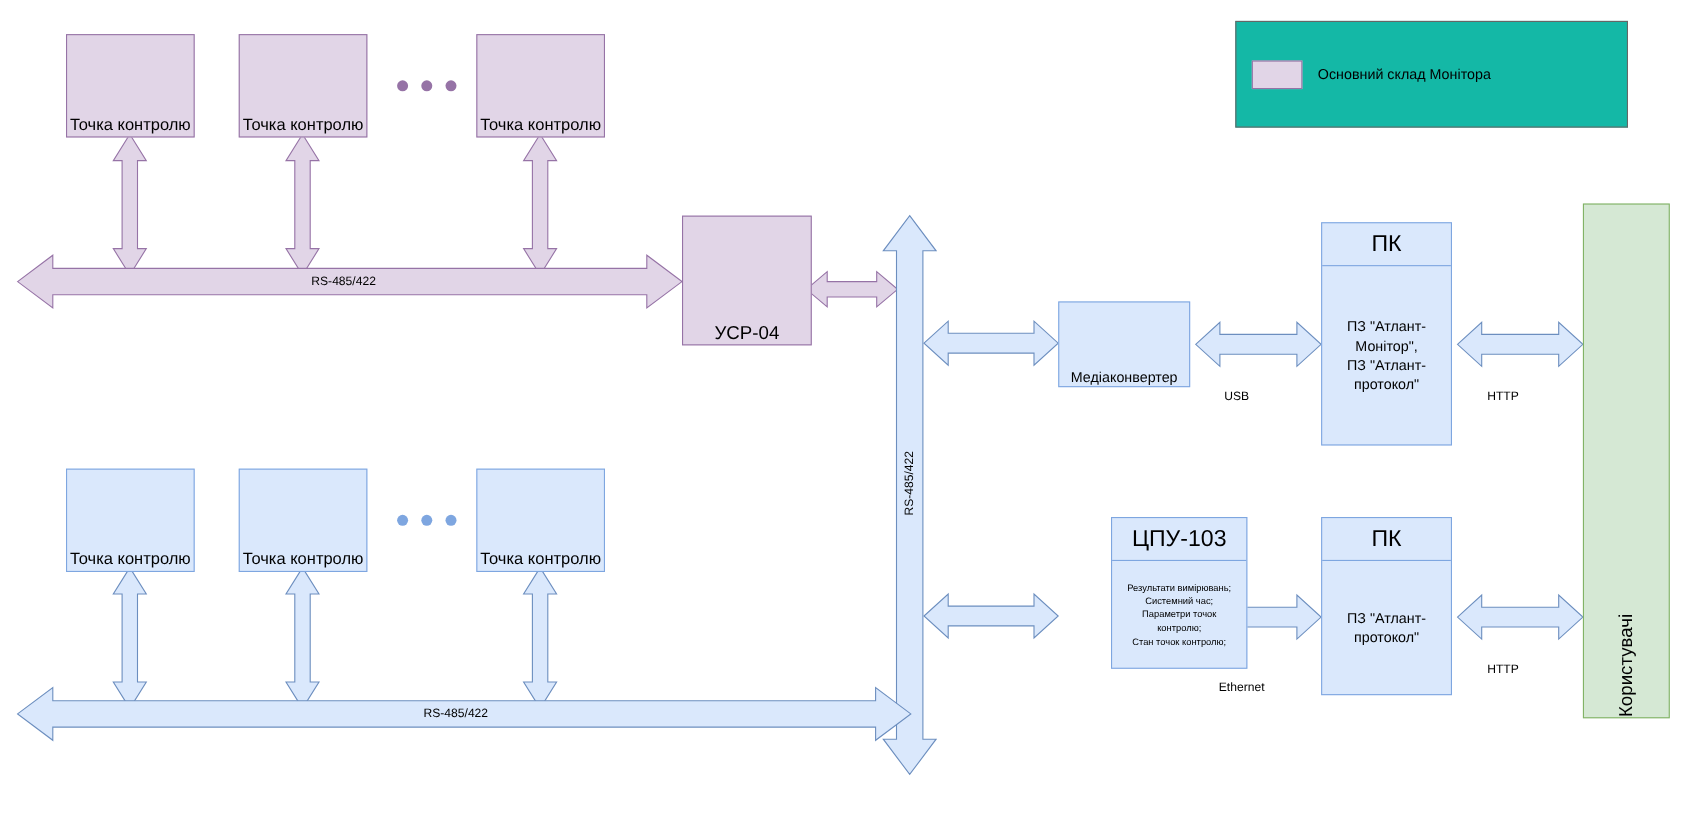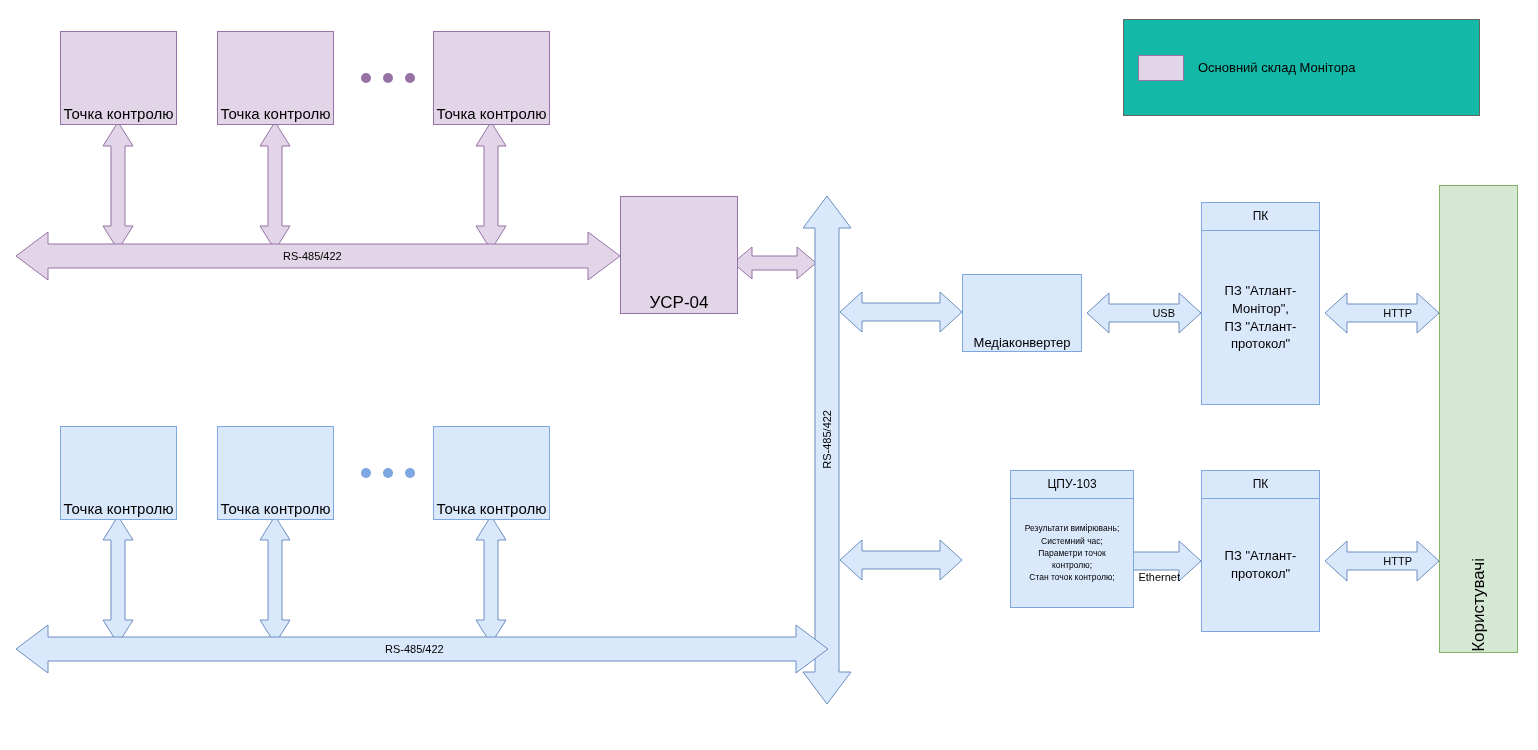--- a/index.html
+++ b/index.html
@@ -38,21 +38,21 @@
     border: 1px solid #7ea6e0;
   }
   .green {
     background: #d5e8d4;
     border: 1px solid #82b366;
   }
   .node-title {
     width: 100%;
     box-sizing: border-box;
     padding: 6px 2px;
-    font-size: 12px;
+    font-size: 21px;
   }
   .node-divider {
     width: 100%;
     height: 1px;
     background: #7ea6e0;
   }
   .node-body {
     flex: 1;
     width: 100%;
     box-sizing: border-box;
@@ -91,21 +91,22 @@
     position: absolute;
     font-size: 11px;
     color: #000;
     white-space: nowrap;
   }
   .link-label {
     position: absolute;
     font-size: 11px;
     color: #000;
     white-space: nowrap;
-    text-align: right;
+    text-align: left;
+    margin-top: 48px;
   }
   .bus-label-v {
     position: absolute;
     font-size: 11px;
     color: #000;
     writing-mode: vertical-rl;
     transform: rotate(180deg);
     white-space: nowrap;
   }
   #legend {

